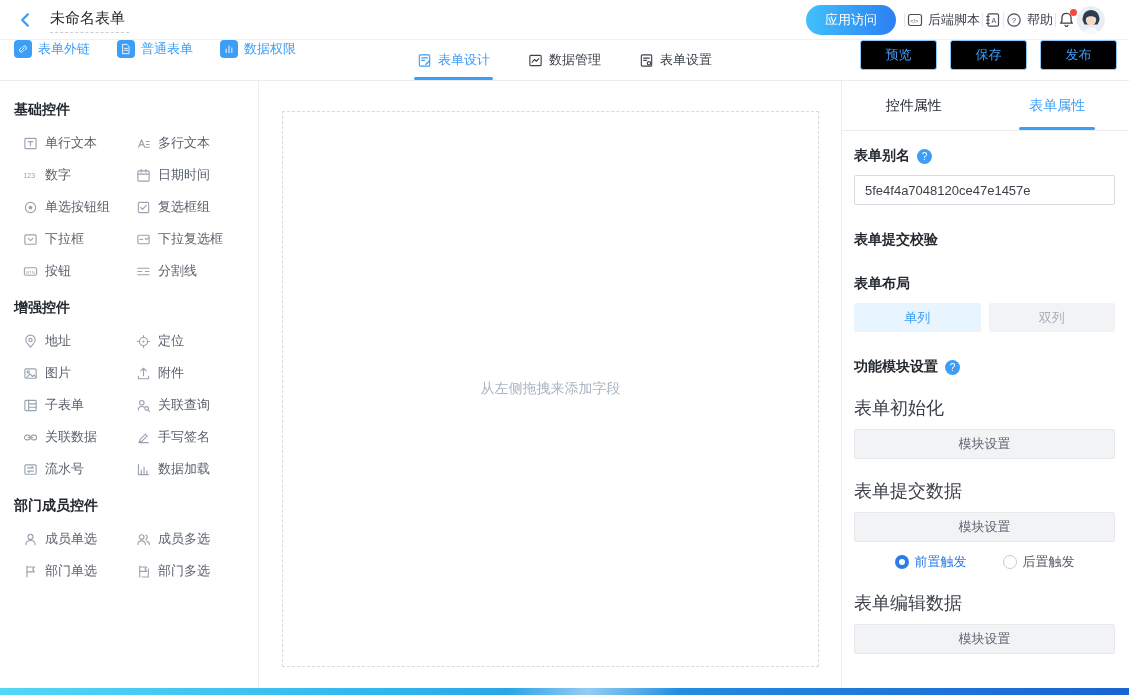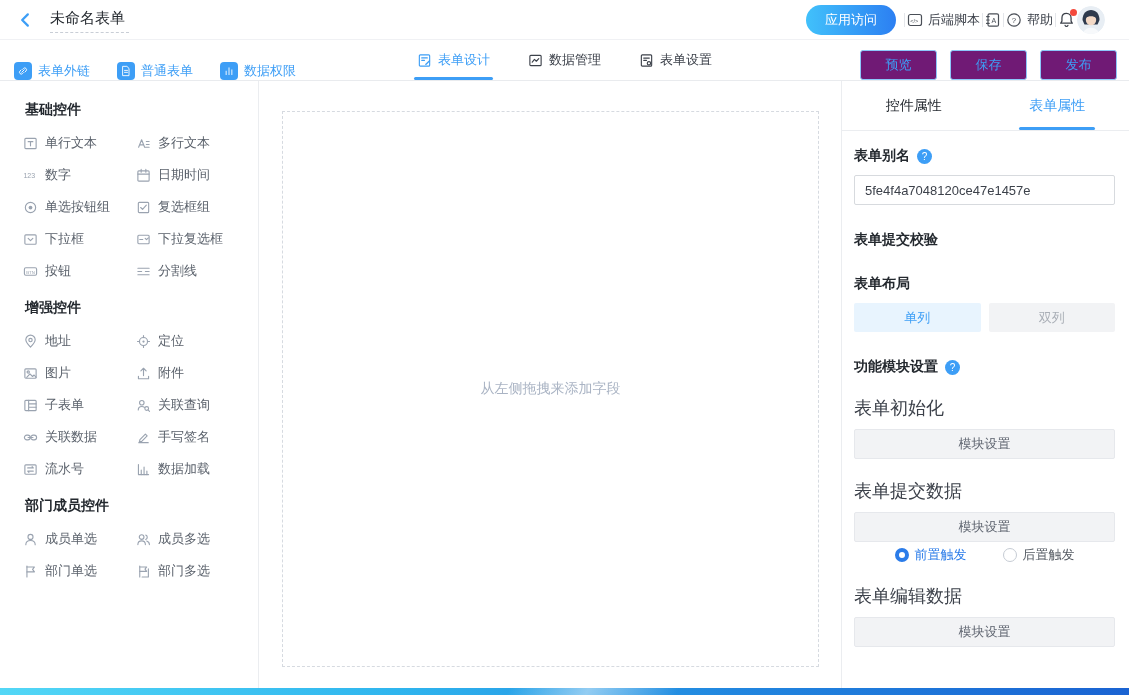--- a/index.html
+++ b/index.html
@@ -16,41 +16,41 @@
   .pill { border:none; background:linear-gradient(90deg,#41c1fb,#2c7ff2); color:#fff; font-size:13px;
           padding:6px 19px; border-radius:15px; cursor:pointer; margin-right:6px; font-family:inherit; }
   .vdiv { width:1px; height:14px; background:#e4e6ea; }
   .menu-item { display:flex; align-items:center; gap:5px; cursor:pointer; }
   .micon { display:flex; align-items:center; color:#4a4f57; }
   .bell { position:relative; display:flex; align-items:center; color:#3c414a; cursor:pointer; }
   .bell-dot { position:absolute; top:-2px; right:-2px; width:7px; height:7px; border-radius:50%; background:#f4493c; }
   .avatar { width:28px; height:28px; border-radius:50%; overflow:hidden; display:flex; cursor:pointer; }
 
   
-  .toolbar { height:41px; border-bottom:1px solid #e9ebee; display:flex; align-items:flex-end;
+  .toolbar { height:41px; border-bottom:1px solid #e9ebee; display:flex; align-items:flex-start;
              padding:0 12px 0 14px; position:relative; background:#fff; }
   .toolbar-left { display:flex; gap:27px; }
   .tb-item { display:flex; align-items:center; gap:6px; color:#3d9ef6; font-size:13px; cursor:pointer; }
   .tb-chip { width:18px; height:18px; border-radius:4px; background:#3d9ef6; color:#fff;
              display:flex; align-items:center; justify-content:center; }
   .toolbar-tabs { position:absolute; left:417px; top:0; height:100%; display:flex; gap:38px; }
   .tab { display:flex; align-items:center; gap:6px; font-size:13px; color:#3c414a; height:100%;
          position:relative; cursor:pointer; }
   .tab.active { color:#3d9ef6; }
   .tab.active::after { content:""; position:absolute; bottom:0; left:-3px; right:-3px; height:3px;
                        background:#3d9ef6; border-radius:2px; }
   .toolbar-actions { margin-left:auto; display:flex; gap:13px; }
-  .btn-outline { width:77px; height:30px; background:#701a75; border:1px solid #8cc8fa; border-radius:3px;
+  .btn-outline { width:77px; height:30px; background:#000000; border:1px solid #8cc8fa; border-radius:3px;
                  color:#3d9ef6; font-size:13px; cursor:pointer; font-family:Liberation Sans, sans-serif; }
 
   
   .content { display:flex; height:607px; }
 
   .sidebar { width:259px; border-right:1px solid #ebedf0; padding-top:20px; overflow:hidden; }
-  .sec-title { font-size:14px; font-weight:bold; color:#24292f; padding:0 25px; margin-bottom:16px; }
+  .sec-title { font-size:14px; font-weight:bold; color:#24292f; padding:0 14px; margin-bottom:16px; }
   .sec-grid { display:grid; grid-template-columns:113px 113px; row-gap:16px; padding-left:22px; margin-bottom:20px; }
   .ctl-item { display:flex; align-items:center; gap:7px; font-size:13px; color:#5a616b; height:16px; cursor:grab; }
   .ctl-icon { width:16px; height:16px; color:#9aa3b0; display:flex; align-items:center; justify-content:center; flex:none; }
   .recycle-wrap { margin-top:14px; height:38px; border-top:1px solid #ebedf0; border-bottom:1px solid #ebedf0;
                   display:flex; align-items:center; justify-content:center; gap:8px; color:#3c414a;
                   font-size:13px; cursor:pointer; }
   .recycle-wrap .ctl-icon { color:#5a616b; }
 
   .canvas { flex:1; position:relative; background:#fff; }
   .canvas-drop { position:absolute; left:23px; right:22px; top:30px; bottom:21px;
@@ -73,21 +73,21 @@
             padding:0 10px; font-size:13px; color:#3c414a; font-family:inherit; outline:none; }
   .btn-gray { width:100%; height:30px; background:#f2f3f5; border:1px solid #e6e8ec; border-radius:2px;
               color:#5f6570; font-size:13px; cursor:pointer; font-family:inherit;
               display:flex; align-items:center; justify-content:center; }
   .seg { display:flex; gap:8px; margin-top:10px; }
   .seg-btn { flex:1; height:29px; border:none; border-radius:2px; font-size:13px; cursor:pointer;
              display:flex; align-items:center; justify-content:center; font-family:inherit; }
   .seg-btn.on  { background:#e8f4fe; color:#3d9ef6; }
   .seg-btn.off { background:#f2f3f5; color:#a9aeb6; }
   .sublabel { font-size:18px; color:#3c414a; }
-  .radio-row { display:flex; justify-content:center; gap:36px; margin-top:4px; }
+  .radio-row { display:flex; justify-content:center; gap:36px; margin-top:11px; }
   .radio { display:flex; align-items:center; gap:6px; cursor:pointer; }
   .rdot { width:14px; height:14px; border-radius:50%; background:#fff; flex:none; }
   .rdot.sel   { border:4.5px solid #2b7ce9; }
   .rdot.unsel { border:1px solid #c6ccd4; }
   .radio.sel span   { color:#2b7ce9; }
   .radio.unsel span { color:#555b63; }
 
   .mt26 { margin-top:26px; } .mt20 { margin-top:20px; } .mt12 { margin-top:12px; } .mt9 { margin-top:9px; }
 
   .bottomstrip { height:7px;

